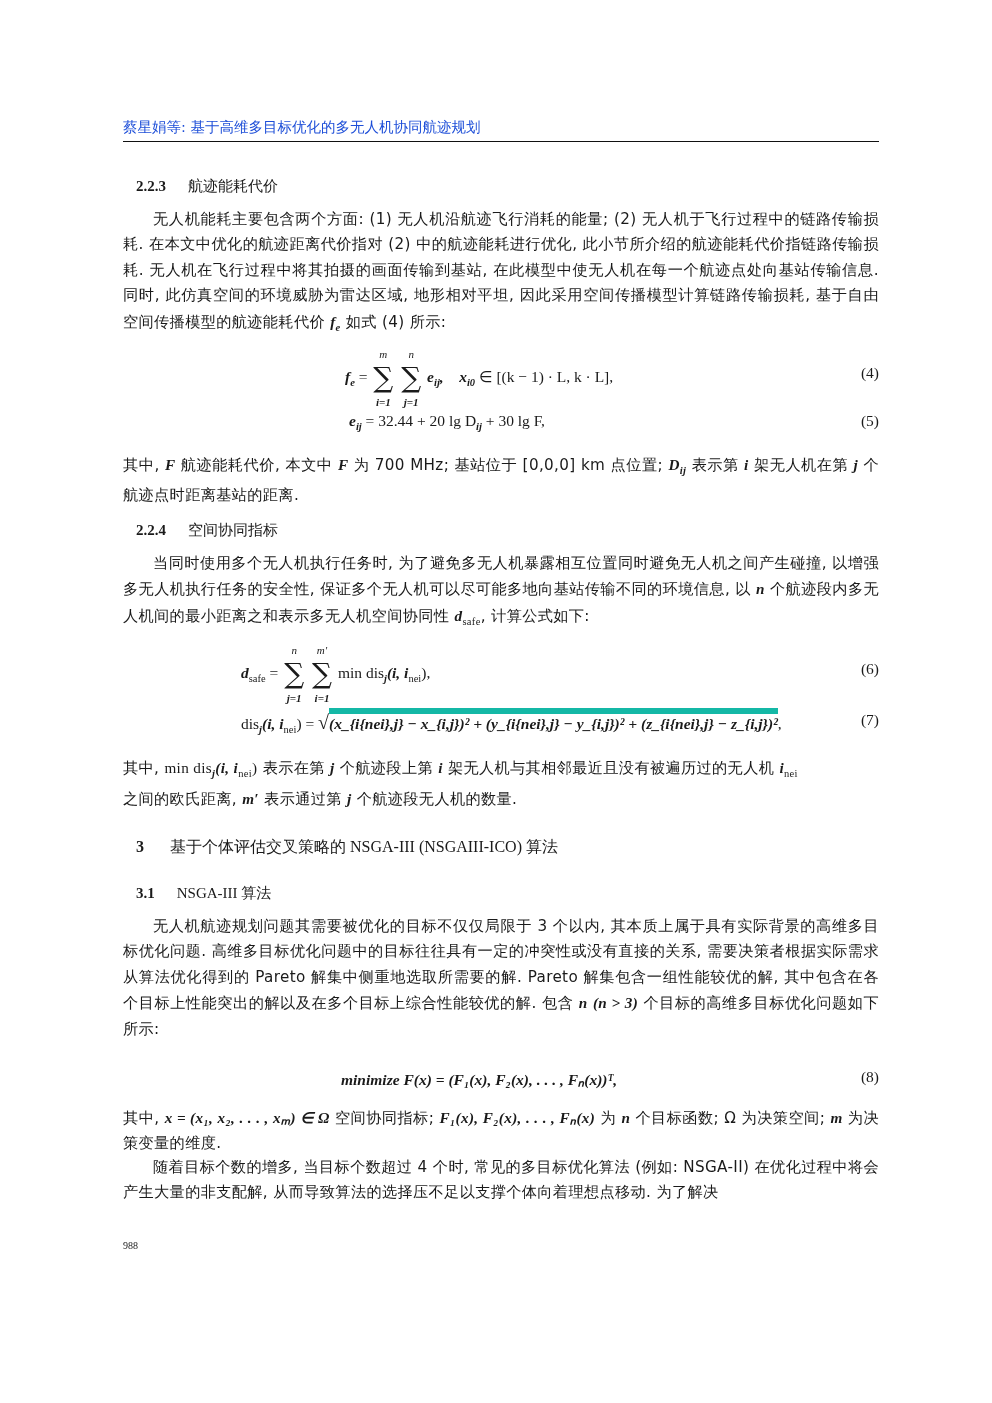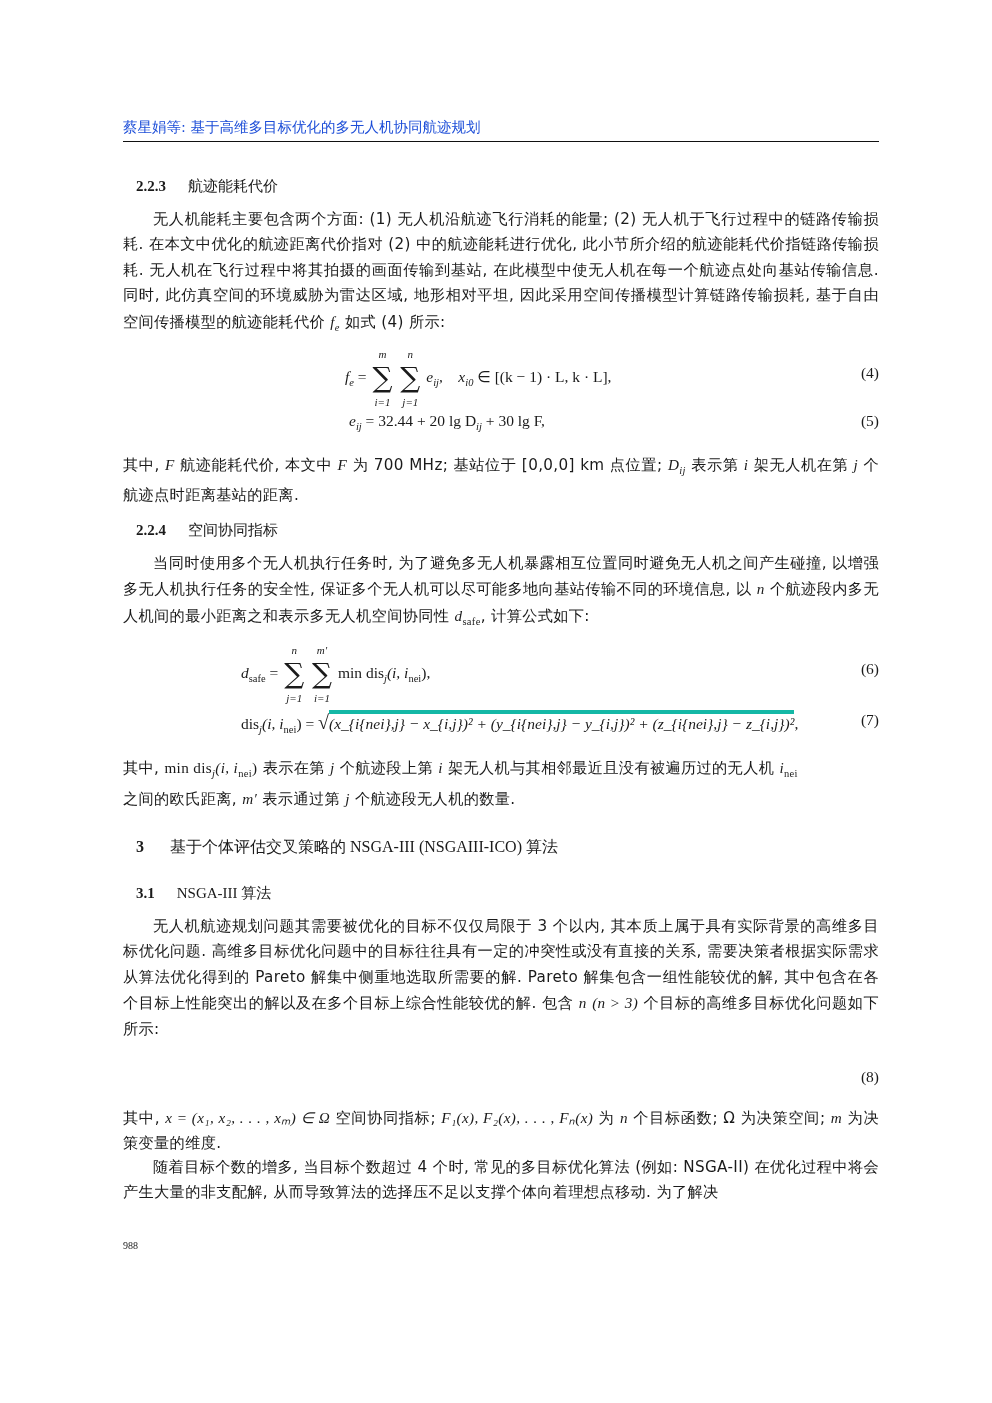--- a/index.html
+++ b/index.html
@@ -20,34 +20,34 @@
   .sec .num { font-family: "Liberation Serif", serif; font-weight: bold; margin-right: 22px; }
   .sec .ttl { font-family: "DejaVu Sans", sans-serif; font-weight: normal; }
   .sec.big { font-size: 16px; }
   .sec.big .num { margin-right: 26px; }
   .para {
     position: absolute; left: 123px; width: 756px;
     font-family: "DejaVu Sans", sans-serif; font-size: 15.2px; line-height: 25.4px;
     text-align: justify; text-align-last: left; letter-spacing: 0.35px;
   }
   .para.indent { text-indent: 30px; }
-  .math { font-family: "Liberation Serif", serif; font-style: italic; }
+  .math { font-family: "Liberation Serif", serif; font-style: italic; font-weight: bold; }
   .mrm { font-family: "Liberation Serif", serif; font-style: normal; }
   .eq {
     position: absolute; left: 123px; width: 756px; height: 40px;
     font-family: "Liberation Serif", serif; font-size: 15.5px;
   }
   .eq .body { position: absolute; top: 0; white-space: nowrap; }
   .eq .eqnum { position: absolute; right: 0; top: 0; font-family: "Liberation Serif", serif; font-size: 15.5px; }
   .sum { display: inline-block; position: relative; width: 24px; text-align: center; vertical-align: middle; }
   .sum .sig { font-size: 28px; line-height: 28px; font-family: "DejaVu Serif", serif; }
   .sum .sup { position: absolute; top: -16px; left: 0; width: 24px; text-align: center; font-size: 11px; font-style: italic; }
   .sum .sub { position: absolute; bottom: -16px; left: -4px; width: 32px; font-size: 11px; }
   sub, sup { font-size: 10.5px; }
-  .sqrt-bar { border-top: 4px solid #14b8a6; padding-top: 1px; }
+  .sqrt-bar { border-top: 6px solid #14b8a6; padding-top: 1px; }
   .folio { position: absolute; left: 123px; top: 1240px; font-family: "Liberation Serif", serif; font-size: 10px; }
 </style>
 </head>
 <body>
 
 <div class="running-head">蔡星娟等: 基于高维多目标优化的多无人机协同航迹规划</div>
 <div class="head-rule"></div>
 
 <div class="sec" style="top:177px">
   <span class="num">2.2.3</span><span class="ttl">航迹能耗代价</span>
@@ -116,20 +116,23 @@
 
 <div class="sec" style="top:884px">
   <span class="num">3.1</span><span class="ttl" style="font-family:'Liberation Serif',serif;font-weight:normal">NSGA-III 算法</span>
 </div>
 
 <div class="para indent" style="top:914px">
   <span>无人机航迹规划问题其需要被优化的目标不仅仅局限于 3 个以内, 其本质上属于具有实际背景的高维多目标优化问题. 高维多目标优化问题中的目标往往具有一定的冲突性或没有直接的关系, 需要决策者根据实际需求从算法优化得到的 Pareto 解集中侧重地选取所需要的解. Pareto 解集包含一组性能较优的解, 其中包含在各个目标上性能突出的解以及在多个目标上综合性能较优的解. 包含 </span><span class="math">n</span> <span class="math">(n &gt; 3)</span><span> 个目标的高维多目标优化问题如下所示:</span>
 </div>
 
 <div class="eq" style="top:1068px">
+  <div class="body" style="left:218px">
+    <span class="math">minimize F(x) = (F₁(x), F₂(x), . . . , Fₙ(x))ᵀ,</span>
+  </div>
   <span class="eqnum">(8)</span>
 </div>
 
 <div class="para" style="top:1105px">
   <span>其中, </span><span class="math">x = (x₁, x₂, . . . , xₘ) ∈ Ω</span><span> 空间协同指标; </span><span class="math">F₁(x), F₂(x), . . . , Fₙ(x)</span><span> 为 </span><span class="math">n</span><span> 个目标函数; Ω 为决策空间; </span><span class="math">m</span><span> 为决策变量的维度.</span>
 </div>
 
 <div class="para indent" style="top:1155px">
   <span>随着目标个数的增多, 当目标个数超过 4 个时, 常见的多目标优化算法 (例如: NSGA-II) 在优化过程中将会产生大量的非支配解, 从而导致算法的选择压不足以支撑个体向着理想点移动. 为了解决</span>
 </div>

